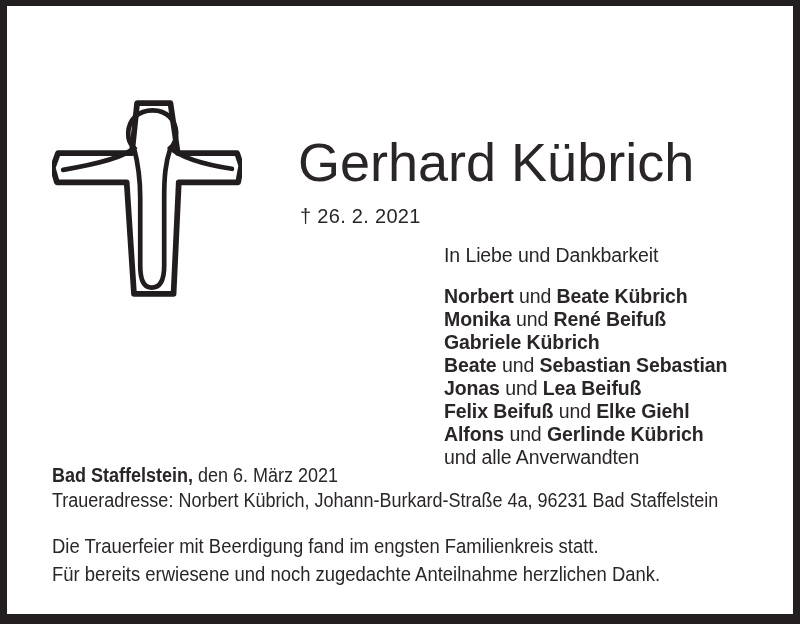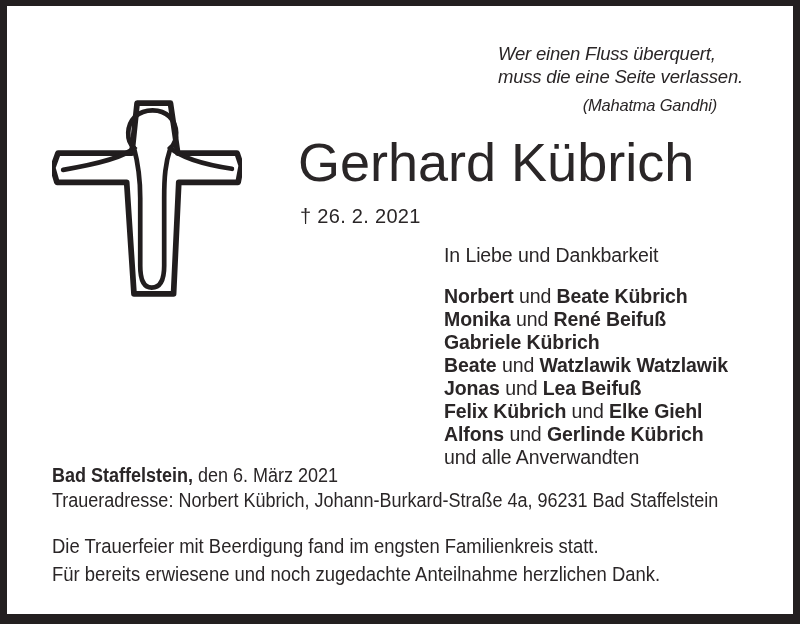--- a/index.html
+++ b/index.html
@@ -100,25 +100,20 @@
     top: 526px;
     font-size: 20.5px;
     line-height: 27.5px;
   }
 </style>
 </head>
 <body>
 
 <div class="page">
 
-  <div class="quote">
-    <div>Wer einen Fluss überquert,</div>
-    <div>muss die eine Seite verlassen.</div>
-    <div class="attr">(Mahatma Gandhi)</div>
-  </div>
 
   <div class="cross-wrap">
     <svg viewBox="0 0 181 192" fill="none" xmlns="http://www.w3.org/2000/svg">
       <path d="M81,4 L113,4 L120,52 L177,52 L181,64 L178,80 L121,80 L116,187 L78,187 L71,80 L4,80 L0,66 L5,52 L76,52 Z" stroke="#211d1e" stroke-width="5.5" stroke-linejoin="round"></path>
       <path d="M10,68 C45,62 68,56 78,47 C70,40 71,25 79,17 C88,9 104,9 112,17 C120,25 121,40 113,47 C123,56 140,62 172,67" stroke="#211d1e" stroke-width="4.5" stroke-linecap="round"></path>
       <path d="M78,47 C82,62 84,75 84,95 L84,160 C84,175 88,181 95,181 C102,181 107,175 107,160 L107,95 C107,75 108,62 113,47" stroke="#211d1e" stroke-width="4.5" stroke-linecap="round"></path>
     </svg>
   </div>
 
   <h1 class="name">Gerhard Kübrich</h1>
@@ -126,23 +121,23 @@
   <div class="dates">
     <span>† 26. 2. 2021</span>
   </div>
 
   <div class="family">
     <div class="intro">In Liebe und Dankbarkeit</div>
     <div>
         <div><span class="b">Norbert</span> und <span class="b">Beate Kübrich</span></div>
         <div><span class="b">Monika</span> und <span class="b">René Beifuß</span></div>
         <div><span class="b">Gabriele Kübrich</span></div>
-        <div><span class="b">Beate</span> und <span class="b">Watzlawik Watzlawik</span></div>
+        <div><span class="b">Beate</span> und <span class="b">Sebastian Sebastian</span></div>
         <div><span class="b">Jonas</span> und <span class="b">Lea Beifuß</span></div>
-        <div><span class="b">Felix Kübrich</span> und <span class="b">Elke Giehl</span></div>
+        <div><span class="b">Felix Beifuß</span> und <span class="b">Elke Giehl</span></div>
         <div><span class="b">Alfons</span> und <span class="b">Gerlinde Kübrich</span></div>
       </div>
     <div>und alle Anverwandten</div>
   </div>
 
   <div class="address condensed">
     <div>
       <span class="b">Bad Staffelstein,</span>
       <span>den 6. März 2021</span>
     </div>

